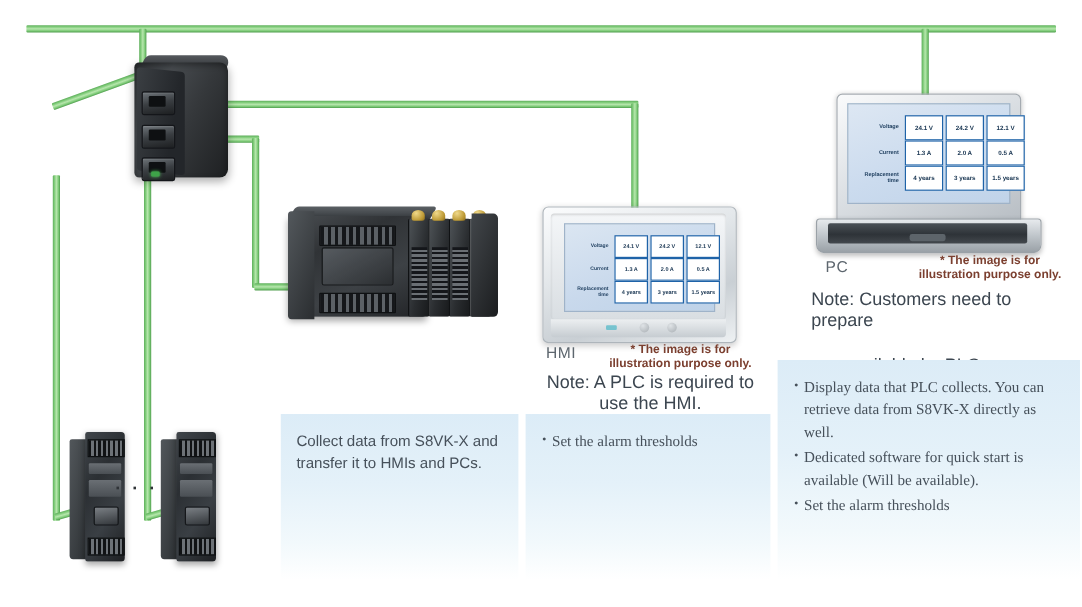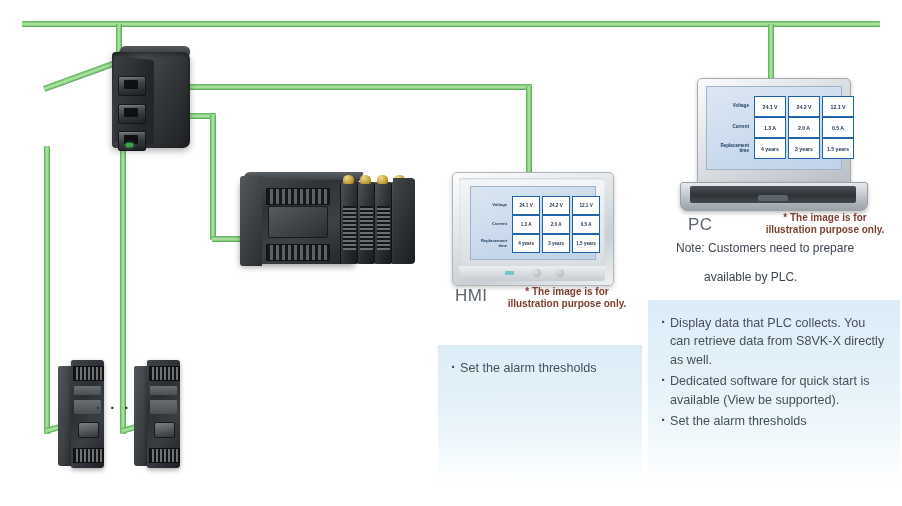--- a/index.html
+++ b/index.html
@@ -126,34 +126,34 @@
 
   .hmi-tbl{left:478px;top:196px;}
   .hmi-tbl td{font-size:4.6px;height:15px;width:24px;}
   .hmi-tbl td.rowhdr{font-size:4.2px;width:26px;}
 
   .pc-tbl{left:716px;top:96px;}
   .pc-tbl td{font-size:5.2px;height:17px;width:28px;}
   .pc-tbl td.rowhdr{font-size:4.6px;width:30px;}
 
   
-  .cap-title{position:absolute;font-size:17px;color:#5d666e;letter-spacing:.4px;}
-  .cap-note{position:absolute;font-size:12px;color:#3c4650;line-height:1.22;}
+  .cap-title{position:absolute;font-size:13px;color:#5d666e;letter-spacing:.4px;}
+  .cap-note{position:absolute;font-size:15px;color:#3c4650;line-height:1.22;}
   .cap-note .lbl{font-weight:normal;}
   .cap-star{position:absolute;font-size:10px;color:#7b3f2f;line-height:1.2;
     text-align:center;font-weight:bold;}
 
   
   .infobox{position:absolute;
     background:linear-gradient(180deg,#dcecf7 0%,#e4f1f9 42%,#f2f9fc 78%,#ffffff 100%);
     font-size:12.6px;line-height:1.46;color:#46505a;padding:14px 13px 10px 13px;
     box-sizing:border-box;}
   .infobox p{margin:0 0 0 0;}
   .infobox ul{margin:0;padding:0;list-style:none;}
-  .infobox li{position:relative;padding-left:9px;margin-bottom:3px;}
+  .infobox li{position:relative;padding-left:9px;margin-bottom:3px;font-family:Liberation Serif, serif;}
   .infobox li:before{content:"\00B7";position:absolute;left:0;top:-1px;
     font-weight:bold;font-size:15px;line-height:1.2;color:#46505a;}
 </style>
 </head>
 <body>
 
 <div id="stage">
 
   <div class="cable" style="left:22px;top:21px;width:858px;height:6px;"></div>
 
@@ -311,41 +311,49 @@
     <div class="psu-label" style="top:40px;height:14px;"></div>
     <div class="psu-port"></div>
     <div class="psu-term" style="top:88px;"></div>
   </div>
 
   <div class="cap-title" style="left:455px;top:286px;">HMI</div>
   <div class="cap-star" style="left:505px;top:286px;width:124px;">
     <span>* The image is for</span><br>
     <span>illustration purpose only.</span>
   </div>
+  <div class="cap-note" style="left:452px;top:310px;width:180px;text-align:center;">
+    <span class="lbl">Note:</span>
+    <span>A PLC is required to</span><br>
+    <span>use the HMI.</span>
+  </div>
 
   <div class="cap-title" style="left:688px;top:215px;">PC</div>
   <div class="cap-star" style="left:760px;top:212px;width:130px;">
     <span>* The image is for</span><br>
     <span>illustration purpose only.</span>
   </div>
   <div class="cap-note" style="left:676px;top:241px;width:200px;">
     <span class="lbl">Note:</span>
     <span>Customers need to prepare</span><br>
     <br>
     <span style="display:inline-block;padding-left:28px;">available by PLC.</span>
   </div>
 
+  <div class="infobox" style="left:234px;top:345px;width:198px;height:138px;">
+    <p>Collect data from S8VK-X and transfer it to HMIs and PCs.</p>
+  </div>
 
   <div class="infobox" style="left:438px;top:345px;width:204px;height:138px;">
     <ul>
       <li>Set the alarm thresholds</li>
     </ul>
   </div>
 
   <div class="infobox" style="left:648px;top:300px;width:252px;height:183px;">
     <ul>
       <li>Display data that PLC collects. You can retrieve data from S8VK-X directly as well.</li>
-      <li>Dedicated software for quick start is available (View be supported).</li>
+      <li>Dedicated software for quick start is available (Will be available).</li>
       <li>Set the alarm thresholds</li>
     </ul>
   </div>
 
 </div>
 
 </body></html>

